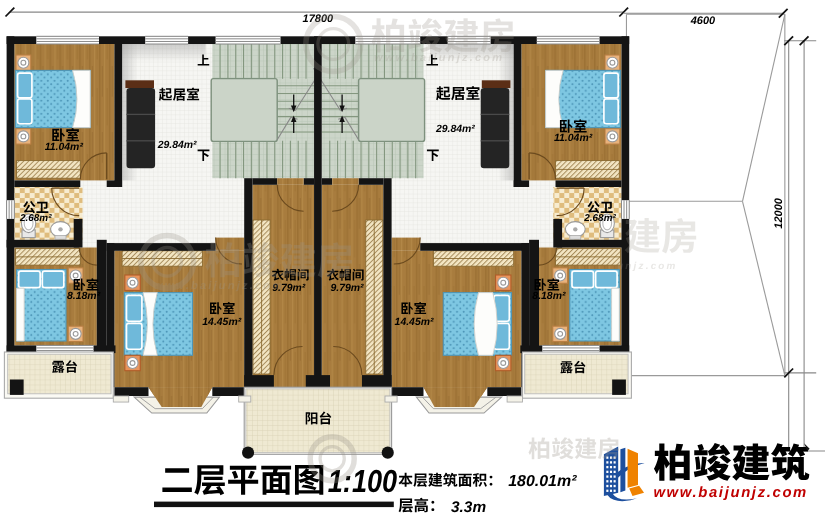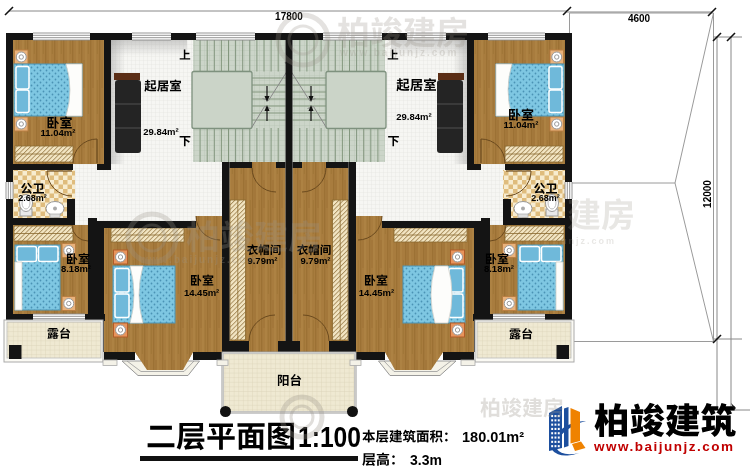--- a/index.html
+++ b/index.html
@@ -1,15 +1,15 @@
 <!DOCTYPE html>
 <html><head><meta charset="utf-8">
 <style>
 html,body{margin:0;padding:0;background:#fff;}
-#page{position:relative;width:750px;height:471px;overflow:hidden;font-family:"Liberation Sans",sans-serif;}
+#page{position:relative;width:750px;height:471px;overflow:hidden;font-family:"Liberation Sans",sans-serif;font-style:italic;}
 </style></head>
 <body>
 <div id="page">
 <svg width="750" height="471" viewBox="0 0 750 471">
 <defs>
 <path id="c0" d="M167 553H535V222H169V333H415V441H167ZM562 808V696H198V63H572V-50H79V808ZM309 742H420V510H309ZM308 273H420V9H308ZM624 838H746V-80H624ZM692 461 776 525Q811 494 847 459Q884 423 916 389Q949 355 969 328L882 251Q862 279 830 316Q798 353 762 391Q726 429 692 461Z"></path>
         <path id="c1" d="M437 308H560V-4H437ZM172 599H832V497H172ZM58 43H948V-62H58ZM146 232H868V129H146ZM596 464 684 520Q718 495 756 463Q793 430 827 398Q861 366 882 339L788 275Q769 302 737 335Q705 368 668 402Q631 436 596 464ZM60 770H939V577H817V661H178V577H60ZM191 283Q188 294 182 313Q176 331 169 352Q162 372 156 386Q173 389 190 398Q207 407 227 422Q242 432 273 456Q303 481 340 515Q377 550 407 588L500 522Q447 470 384 420Q320 371 256 335V332Q256 332 246 327Q236 323 223 315Q210 307 201 299Q191 290 191 283ZM191 283 188 359 249 393 752 426Q756 406 761 381Q767 356 771 341Q626 330 528 322Q430 313 369 308Q308 303 273 299Q239 295 221 291Q203 287 191 283ZM420 830 536 864Q553 836 567 804Q582 771 588 746L464 709Q460 733 447 768Q434 802 420 830Z"></path>
         <path id="c2" d="M70 750H480V646H70ZM589 552H862V448H589ZM42 553H505V447H42ZM303 339H496V236H303ZM219 847H331V496H219ZM244 485H354V40H244ZM534 811H913V423H798V706H534ZM542 552H658V243Q658 217 666 210Q674 203 704 203Q711 203 726 203Q741 203 760 203Q778 203 794 203Q811 203 819 203Q837 203 846 212Q856 221 860 249Q863 277 865 332Q878 323 897 314Q915 306 935 299Q955 292 970 287Q964 212 950 171Q935 129 907 112Q878 96 829 96Q822 96 807 96Q793 96 775 96Q758 96 740 96Q722 96 708 96Q694 96 687 96Q632 96 600 108Q569 121 555 153Q542 185 542 243ZM169 292Q190 213 221 165Q253 117 299 92Q345 68 406 59Q468 51 547 51Q566 51 599 50Q632 50 673 50Q714 51 759 51Q803 51 845 51Q888 51 923 52Q958 54 981 54Q972 41 963 20Q953 -1 946 -24Q939 -46 935 -64H864H547Q448 -64 372 -52Q297 -39 242 -4Q186 31 148 96Q110 161 83 266ZM77 389 187 381Q184 286 177 197Q171 108 156 32Q141 -45 115 -103Q105 -95 86 -85Q68 -76 48 -66Q28 -57 15 -52Q40 -1 53 69Q65 139 71 221Q76 303 77 389Z"></path>
         <path id="c3" d="M135 800H256V506Q256 440 252 362Q247 284 234 203Q222 121 196 45Q171 -31 130 -93Q118 -83 99 -70Q79 -58 59 -47Q38 -36 23 -30Q61 27 84 95Q107 164 118 235Q129 307 132 376Q135 446 135 506ZM218 800H895V522H218V627H774V695H218ZM218 438H945V331H218ZM364 44H821V-60H364ZM531 530H652V207H531ZM305 249H880V-89H760V144H420V-90H305Z"></path>
         <path id="c4" d="M595 269 709 321Q751 266 795 204Q838 141 875 82Q913 22 937 -25L817 -90Q794 -43 758 20Q721 83 678 148Q635 214 595 269ZM297 827 429 790Q396 709 351 631Q306 553 255 487Q204 421 151 372Q138 384 118 400Q98 417 76 433Q54 448 38 458Q93 500 141 559Q190 617 230 686Q271 755 297 827ZM691 834Q714 787 746 738Q778 688 817 641Q855 594 895 551Q935 508 972 476Q956 464 937 446Q918 428 901 409Q883 389 871 373Q834 412 793 461Q753 509 713 563Q673 617 637 674Q602 731 573 786ZM151 -40Q148 -26 140 -3Q132 20 122 45Q113 70 105 87Q129 94 150 113Q171 132 199 166Q215 183 243 221Q272 260 306 313Q340 366 374 427Q409 489 437 552L571 495Q525 407 469 322Q414 238 355 165Q296 91 238 31V27Q238 27 225 20Q211 13 194 3Q177 -7 164 -19Q151 -30 151 -40ZM151 -40 147 62 223 106 737 141Q741 113 749 80Q757 47 763 26Q639 16 549 8Q459 -0 395 -6Q332 -11 290 -15Q248 -20 222 -23Q195 -27 179 -31Q163 -35 151 -40Z"></path>

